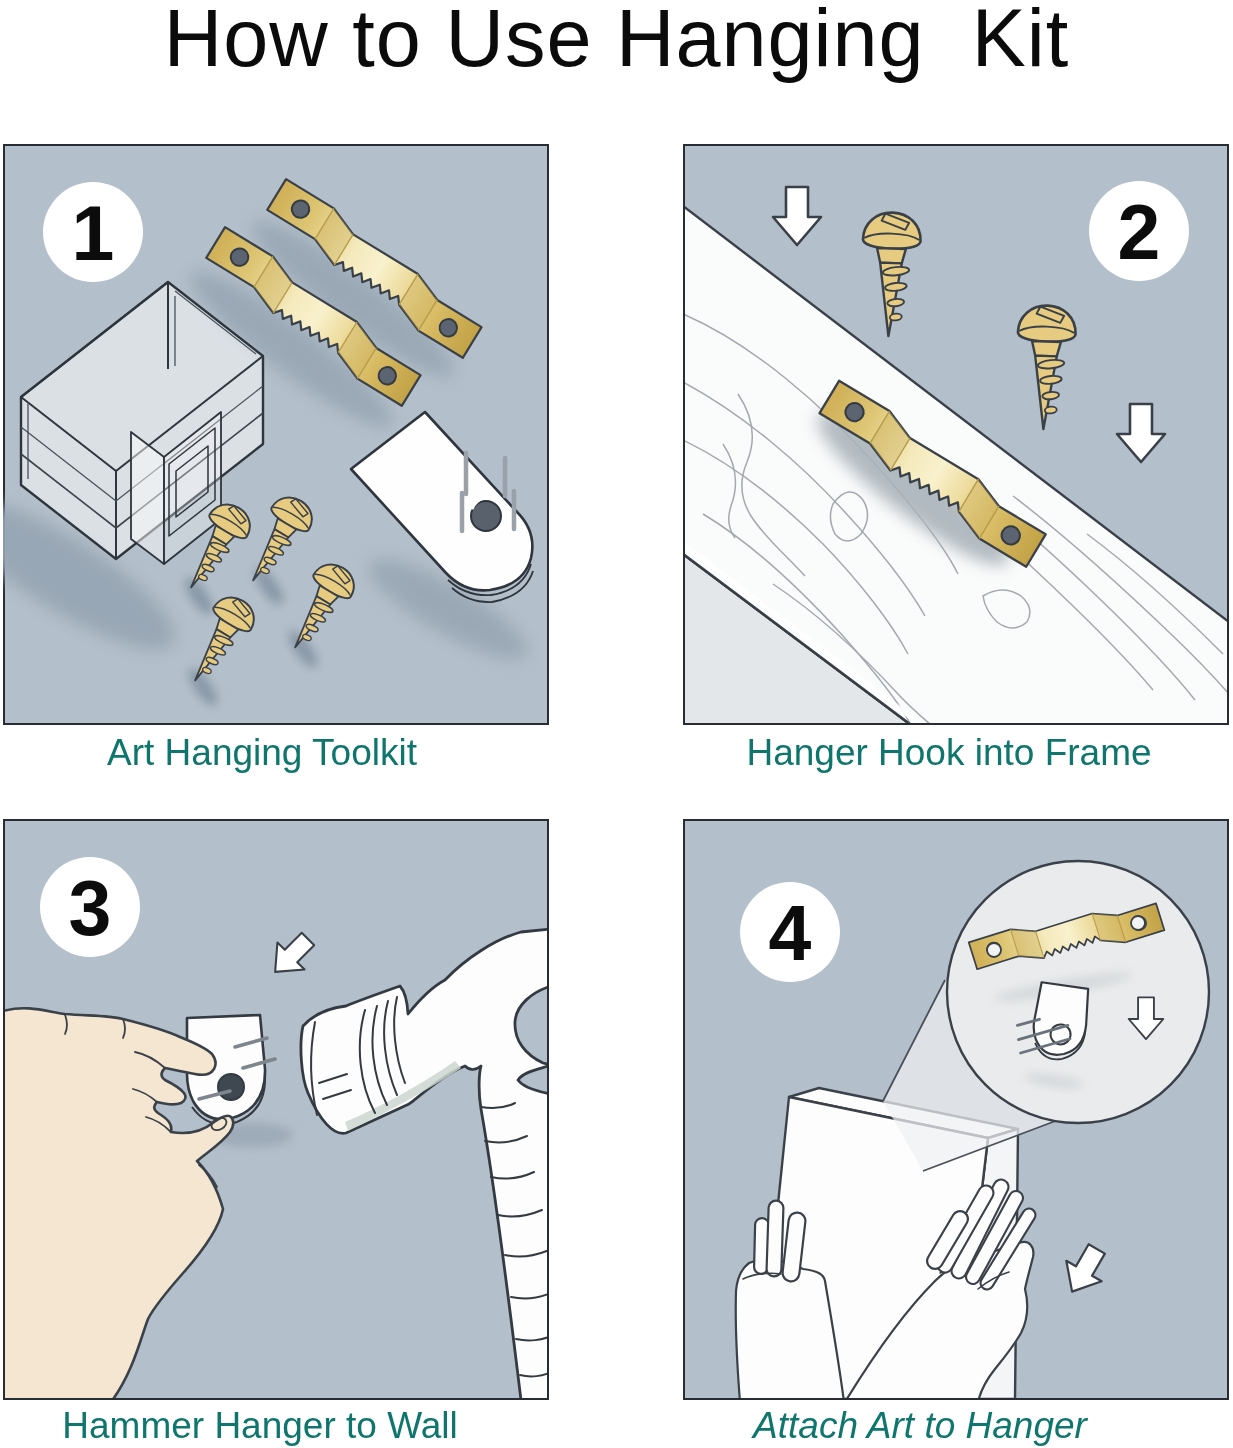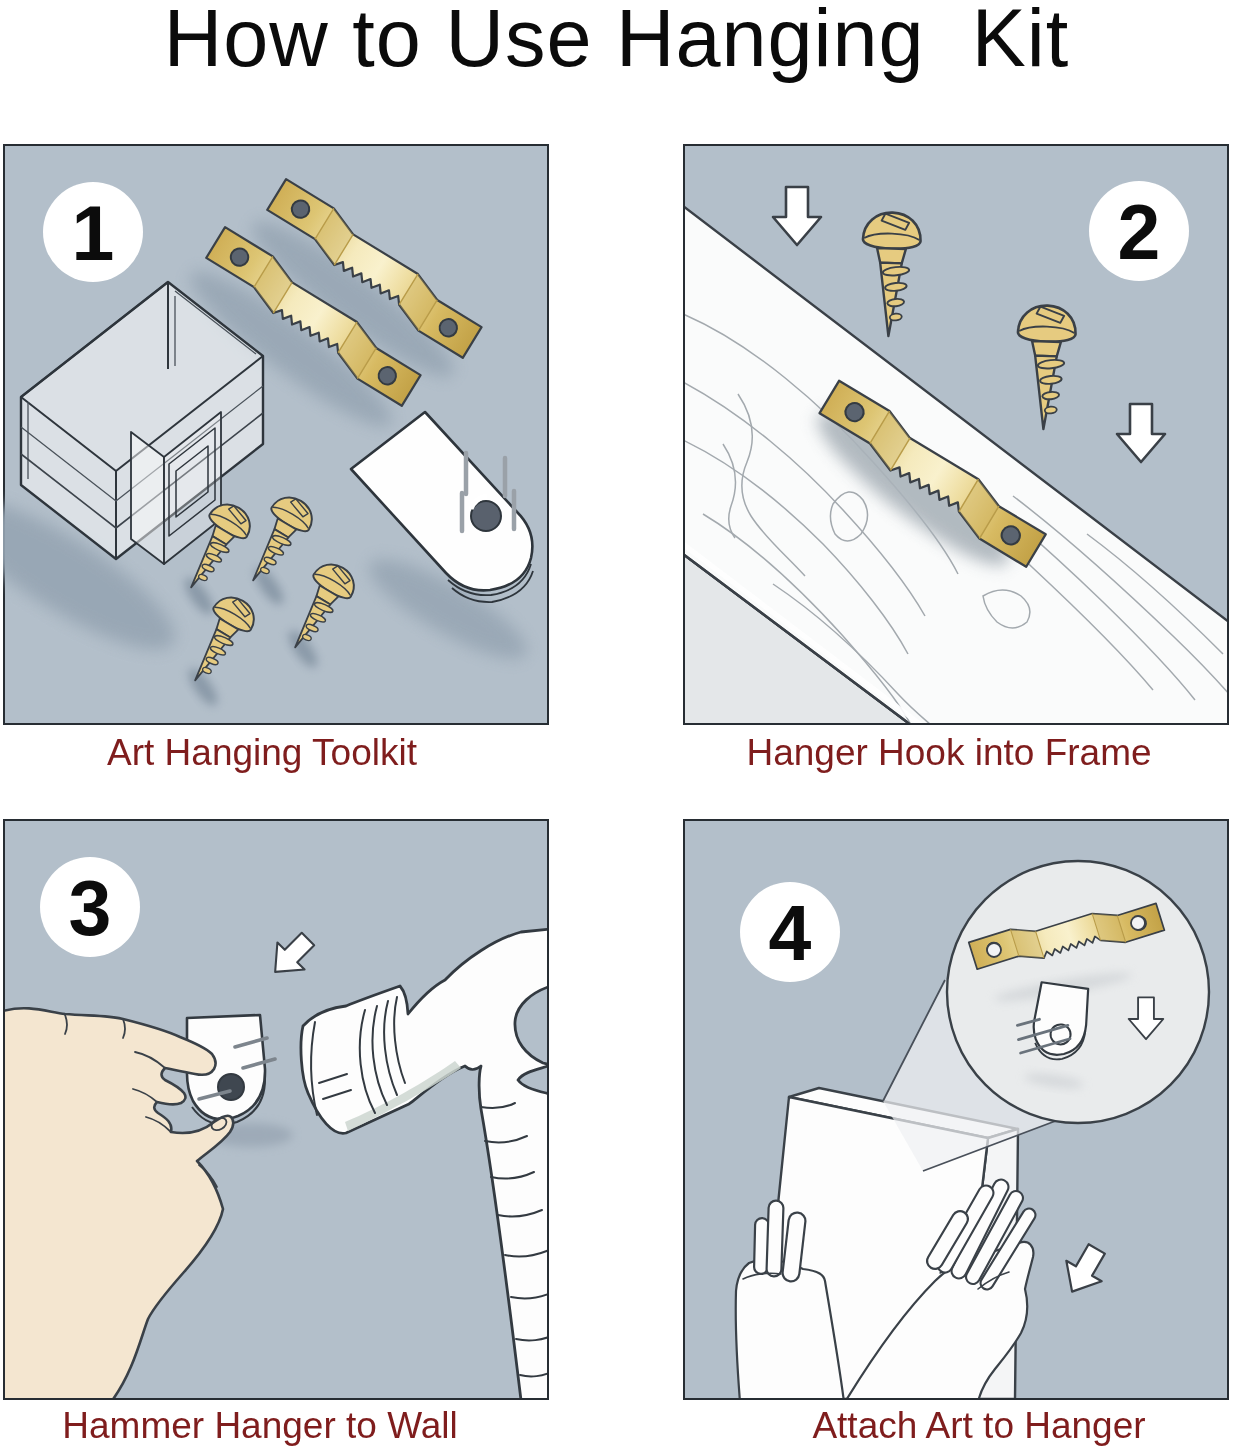--- a/index.html
+++ b/index.html
@@ -1,20 +1,20 @@
 <!DOCTYPE html>
 <html><head>
 <meta charset="utf-8">
 <style>
   html,body{margin:0;padding:0;}
   body{width:1233px;height:1448px;background:#ffffff;position:relative;overflow:hidden;
        font-family:"Liberation Sans", sans-serif;}
   .title{position:absolute;left:0;top:-8px;width:1233px;text-align:center;
          font-size:81px;color:#0b0b0b;letter-spacing:1px;font-weight:500;}
-  .cap{position:absolute;font-size:37px;color:#7f1d1d;white-space:nowrap;transform:translateX(-50%);}
+  .cap{position:absolute;font-size:37px;color:#0f766e;white-space:nowrap;transform:translateX(-50%);}
   svg{position:absolute;display:block;}
 </style>
 </head>
 <body>
 <div class="title">How to Use Hanging&nbsp; Kit</div>
 
 <svg id="p1" style="left:3px;top:144px;" width="546" height="581" viewBox="0 0 546 581">
   <defs>
     <linearGradient id="goldL" x1="0" y1="0" x2="246" y2="0" gradientUnits="userSpaceOnUse">
       <stop offset="0" stop-color="#cfae55"></stop>
@@ -341,13 +341,13 @@
       </g>
       <path d="M295,470 C305,462 316,456 326,453" fill="none" stroke="#3a4148" stroke-width="1.6"></path>
     </g>
 
     <use href="#arrow" transform="translate(401,452) rotate(30) scale(0.85)"></use>
   </g>
   <circle cx="107" cy="113" r="50" fill="#fff"></circle>
   <text x="107" y="141" font-size="77" font-weight="bold" fill="#0c0c0c" text-anchor="middle">4</text>
   <rect x="0" y="0" width="546" height="581" fill="none" stroke="#272d33" stroke-width="4"></rect>
 </svg>
-<div class="cap" style="left:979px;top:1405px;">Attach Art to Hanger</div>
+<div class="cap" style="left:920px;top:1405px;font-style:italic;">Attach Art to Hanger</div>
 
 </body></html>

